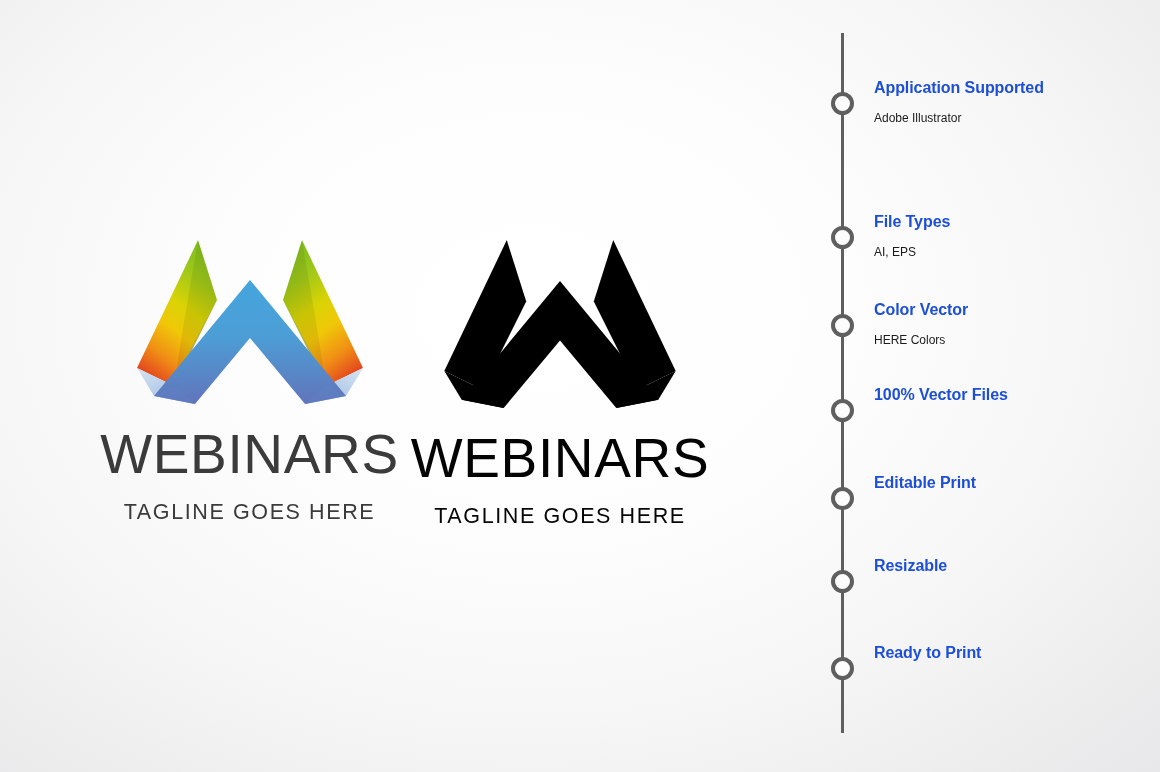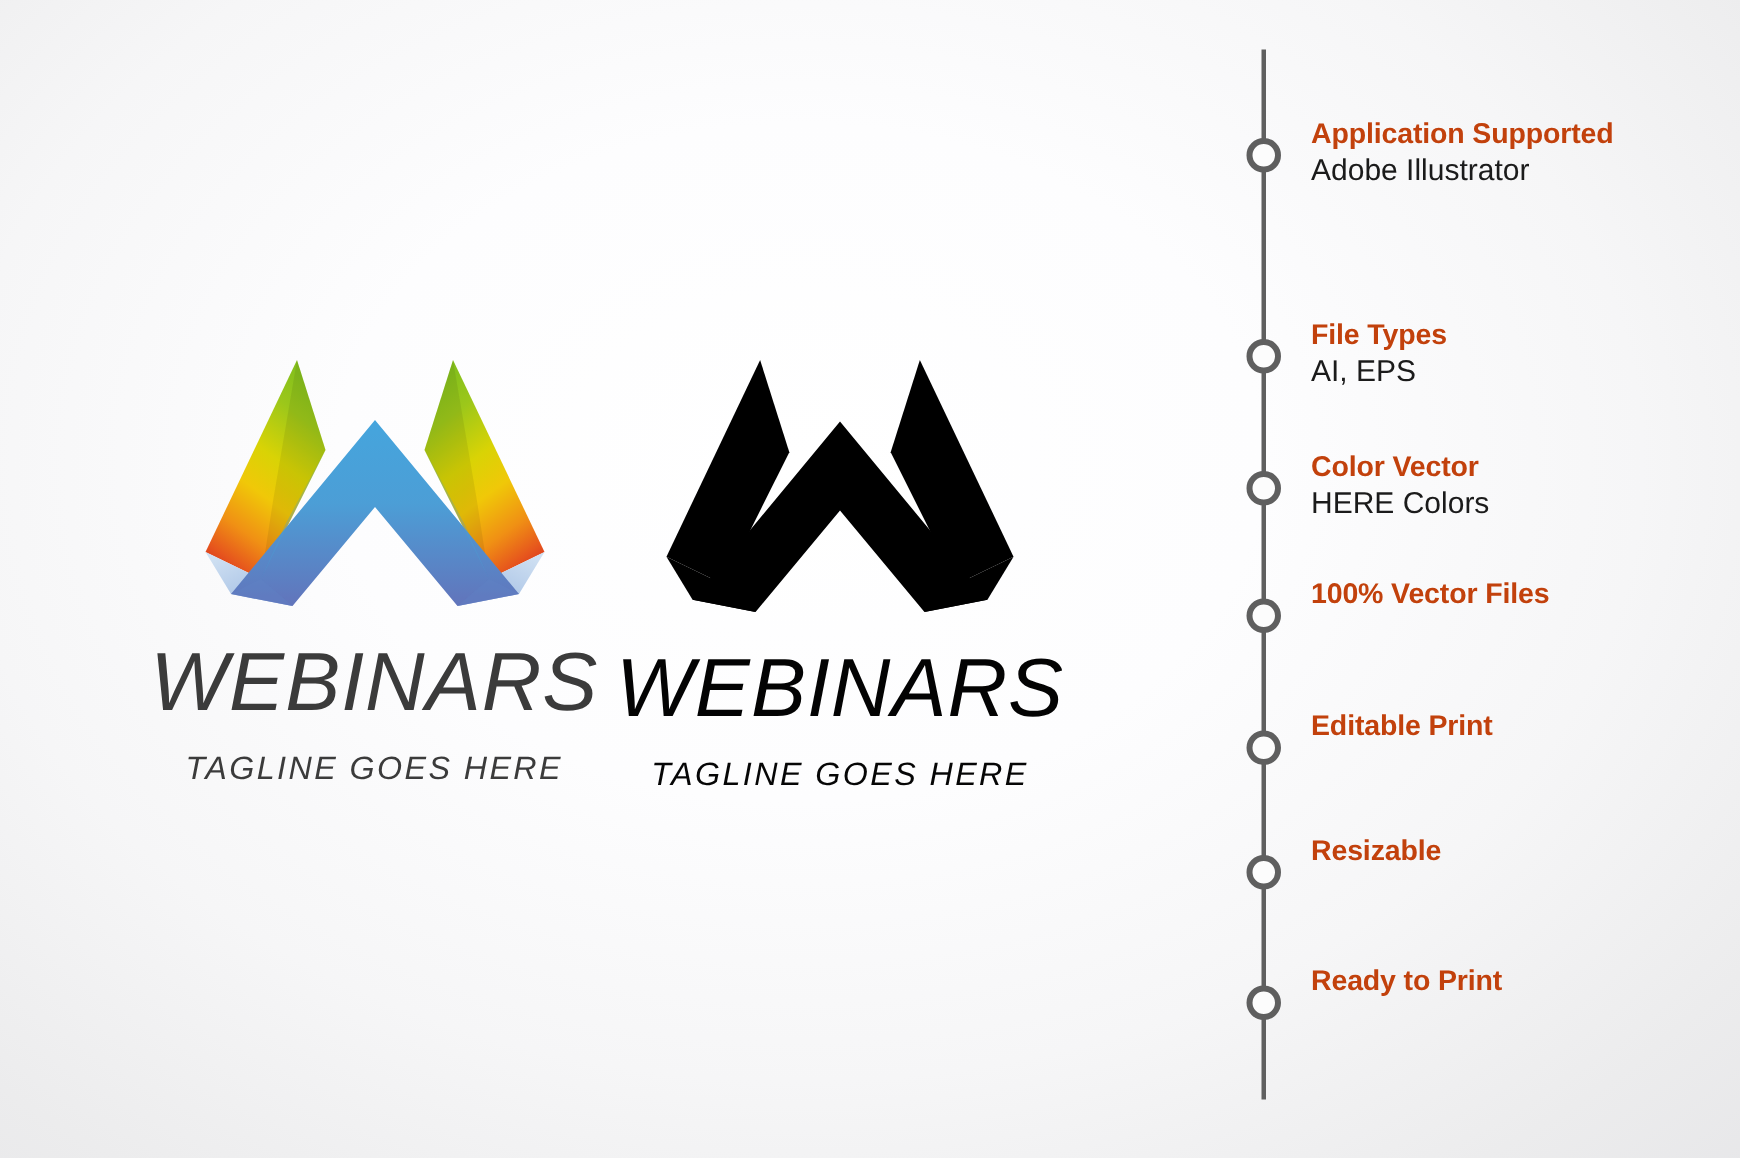--- a/index.html
+++ b/index.html
@@ -6,21 +6,21 @@
   html, body { width:1160px; height:772px; }
   body {
     font-family: "Liberation Sans", sans-serif;
     background: radial-gradient(ellipse 78% 86% at 46% 40%, #ffffff 0%, #fdfdfe 34%, #f6f6f7 62%, #ececed 86%, #e7e7e9 100%);
     position: relative;
     overflow: hidden;
   }
 
   
   #showcase {
-    position:absolute; left:0; top:0; width:820px; height:772px;font-style:italic;
+    position:absolute; left:0; top:0; width:820px; height:772px;
   }
   .logo-block { position:absolute; text-align:center; }
   #logo-color  { left:72px;  top:238px; width:355px; }
   #logo-black  { left:400px; top:238px; width:320px; }
 
   .mark { display:block; margin:0 auto; }
   #logo-color .mark { width:236px; height:168px; }
   #logo-black .mark { width:248px; height:172px; }
 
   .wordmark {
@@ -49,26 +49,26 @@
     background:#5f5f5f;
   }
   .spec-item { position:absolute; left:0; width:340px; }
   .spec-dot {
     position:absolute; left:11px; top:0;
     width:23px; height:23px; border-radius:50%;
     border:4px solid #5f5f5f; background:#fcfcfc;
   }
   .spec-text { position:absolute; left:54px; top:-13px; width:286px; }
   .spec-title {
-    font-size:19px; font-weight:700; color:#c2410c;
+    font-size:16px; font-weight:700; color:#1d4ed8;
     letter-spacing:-0.005em; line-height:1.12; white-space:nowrap;
   }
   .spec-sub {
-    font-size:20px; font-weight:400; color:#1b1b1b;
-    margin-top:3px; line-height:1.1; white-space:nowrap;
+    font-size:12px; font-weight:400; color:#1b1b1b;
+    margin-top:15px; line-height:1.1; white-space:nowrap;
   }
   .spec-sub:empty { display:none; }
 </style>
 </head>
 <body>
 
 <div id="showcase">
 
   <div class="logo-block" id="logo-color">
 

